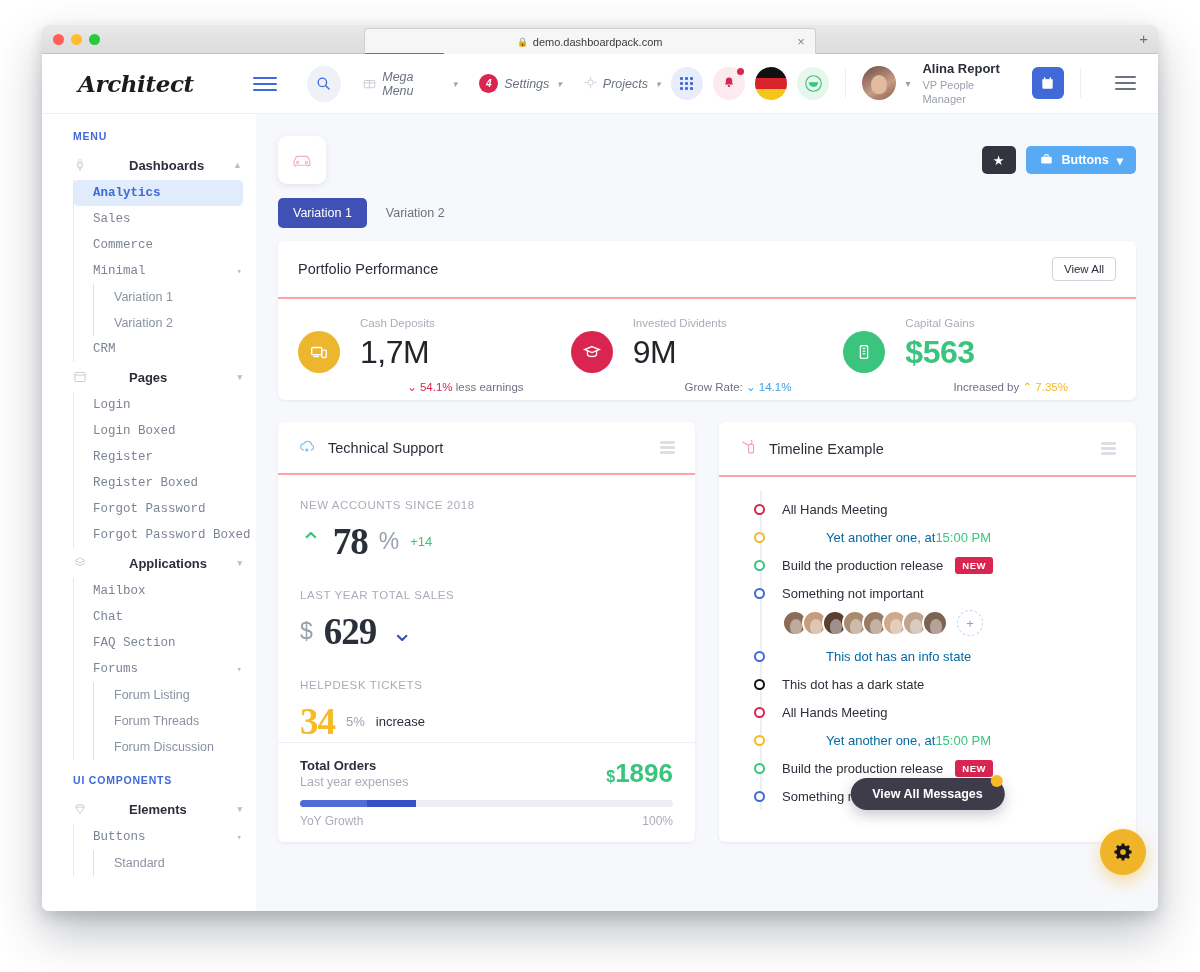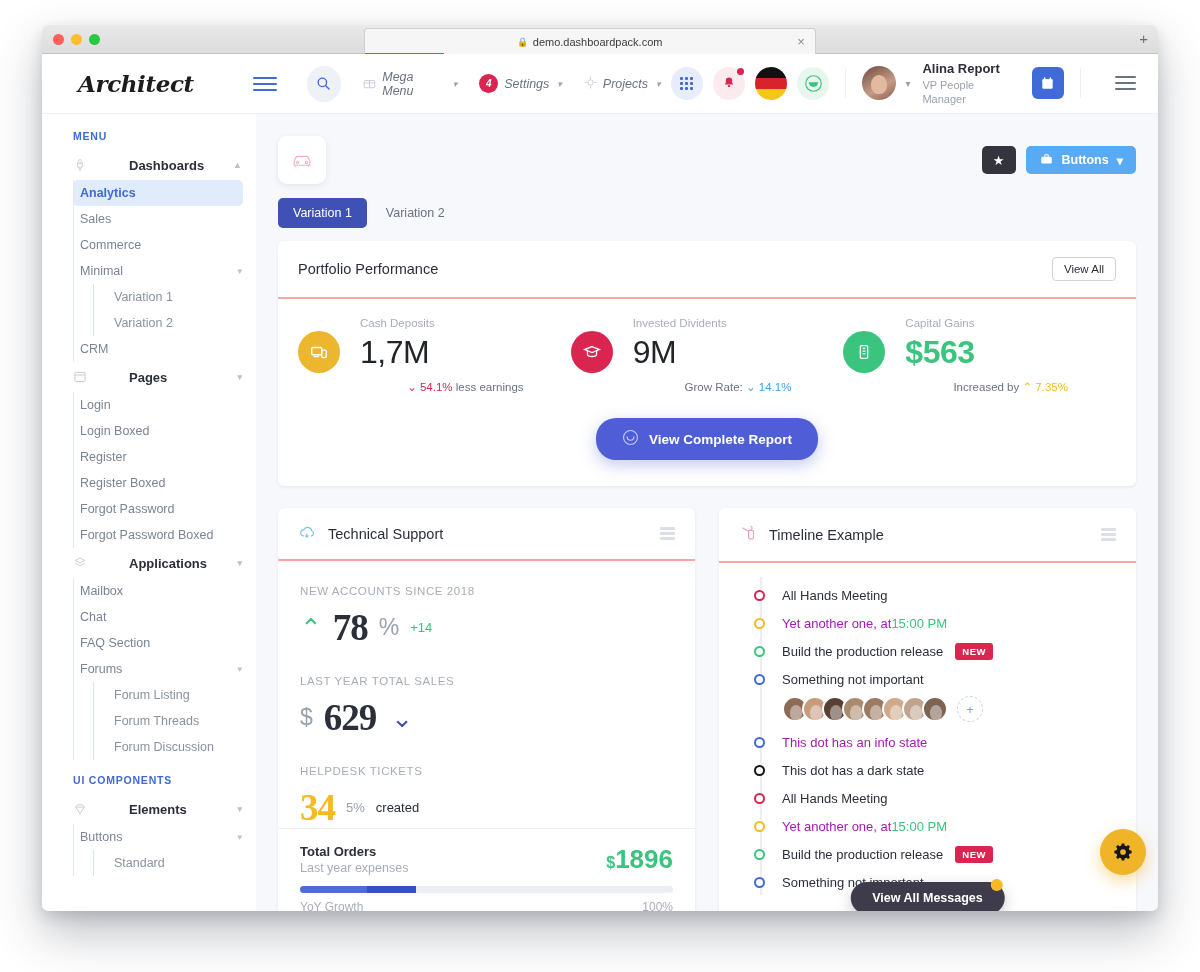--- a/index.html
+++ b/index.html
@@ -170,22 +170,22 @@
   .mi .ico { width: 22px; flex: none; display: flex; align-items: center; color: #c5cbd6; }
   .mi .lbl { flex: 1; padding-left: 34px; }
   .mi .caret { font-size: 9px; color: #b9c0cb; padding-right: 14px; }
   .sub-wrap { position: relative; padding-left: 31px; }
   .sub-wrap::before {
     content: ""; position: absolute; left: 31px; top: 0; bottom: 0;
     width: 1px; background: #e3e9f4;
   }
   .sub {
     display: flex; align-items: center;
-    height: 26px; padding-left: 7px;
-    font-size: 12.5px; color: #7b8494;
+    height: 26px; padding-left: 20px;
+    font-size: 12.5px; color: #7b8494; font-family: Liberation Mono, monospace;
   }
   .sub.active {
     background: #e0ebfc; color: #3f6ad8; font-weight: 700;
     border-radius: 5px; margin-right: 13px;
   }
   .sub .caret { margin-left: auto; font-size: 9px; color: #b9c0cb; padding-right: 14px; }
   .sub2-wrap { position: relative; padding-left: 20px; }
   .sub2-wrap::before {
     content: ""; position: absolute; left: 20px; top: 0; bottom: 0;
     width: 1px; background: #d6e2f6;
@@ -294,21 +294,21 @@
   .tl-dot {
     width: 11px; height: 11px; border-radius: 50%;
     border: 2.3px solid #d92550; background: #fff; flex: none;
     margin-left: 9px; margin-right: 17px; z-index: 1;
   }
   .tl-dot.warn { border-color: #f7b924; }
   .tl-dot.succ { border-color: #3ac47d; }
   .tl-dot.info { border-color: #3f6ad8; }
   .tl-dot.dark { border-color: #131316; border-width: 2.6px; }
   .tl-txt { font-size: 13px; color: #2b2f3a; }
-  .tl-txt.muted { color: #a21caf; }
+  .tl-txt.muted { color: #0369a1; margin-left: 44px; }
   .tl-time { color: #3ac47d; }
   .pill-new {
     background: #d92550; color: #fff; font-size: 9.5px; font-weight: 700;
     letter-spacing: .6px; border-radius: 3px; padding: 3px 7px; margin-left: 12px;
   }
   .avatars { display: flex; align-items: center; margin: 3px 0 6px 37px; }
   .av {
     width: 26px; height: 26px; border-radius: 50%;
     border: 2px solid #fff; margin-left: -6px; flex: none;
     background: #b9a394; position: relative; overflow: hidden;
@@ -318,21 +318,21 @@
     content:""; position:absolute; left:6px; top:7px; width:12px; height:15px;
     border-radius:50% 50% 42% 42%; background: rgba(255,255,255,.42);
   }
   .av-add {
     width: 26px; height: 26px; border-radius: 50%;
     border: 1px dashed #c2d3ef; color: #7fa4e3; margin-left: 9px;
     display: flex; align-items: center; justify-content: center; font-size: 13px;
   }
   .msg-btn {
     position: absolute; left: 50%; transform: translateX(-50%);
-    bottom: 14px; background: #3e3b4b; color: #fff;
+    bottom: 32px; background: #3e3b4b; color: #fff;
     font-size: 12.5px; font-weight: 700; padding: 9px 22px; border-radius: 18px;
     box-shadow: 0 5px 14px rgba(40,45,60,.26); white-space: nowrap;
   }
   .msg-btn .nub {
     position: absolute; right: 2px; top: -3px;
     width: 12px; height: 12px; border-radius: 50%; background: #f7b924;
   }
   .fab {
     position: absolute; right: 12px; bottom: 36px;
     width: 46px; height: 46px; border-radius: 50%; background: #f0b429;
@@ -673,31 +673,20 @@
                   <div class="kpi-val green">$563</div>
                 </div>
                 <div class="kpi-foot">
                   <span>Increased by</span>
                   <span style="color:#f7b924;">⌃</span>
                   <span style="color:#f7b924;">7.35%</span>
                 </div>
               </div>
             </div>
 
-            <div class="cta-wrap">
-              <div class="cta">
-                <span>
-                  <svg width="17" height="17" viewBox="0 0 20 20">
-                      <circle cx="10" cy="10" r="8.2" fill="none" stroke="#c3cbf3" stroke-width="1.3"></circle>
-                      <path d="M6 9.2a4 4 0 0 0 8 0" fill="none" stroke="#c3cbf3" stroke-width="1.4" stroke-linecap="round"></path>
-                    </svg>
-                </span>
-                <span>View Complete Report</span>
-              </div>
-            </div>
           </div>
 
           <div class="row2">
 
             <div class="col">
               <div class="card" style="height:420px;position:relative;overflow:hidden;">
                 <div class="card-head">
                   <div class="card-title withicon">
                     <span>
                       <svg width="20" height="16" viewBox="0 0 22 18">
@@ -732,21 +721,21 @@
                       <span class="big">629</span>
                       <span style="color:#3f51b5;font-size:26px;line-height:1;margin-left:4px;">⌄</span>
                     </div>
                   </div>
 
                   <div>
                     <div class="ts-lbl">HELPDESK TICKETS</div>
                     <div class="ts-num" style="margin-bottom:0;">
                       <span class="big amber">34</span>
                       <span class="suffix-sm">5%</span>
-                      <span class="suffix-dk">created</span>
+                      <span class="suffix-dk">increase</span>
                     </div>
                     <div class="ts-lbl" style="margin-top:2px;">SALES PROGRESS</div>
                   </div>
                 </div>
 
                 <div class="ts-foot">
                   <div class="ts-foot-row">
                     <div>
                       <div class="to-t">Total Orders</div>
                       <div class="to-s">Last year expenses</div>

